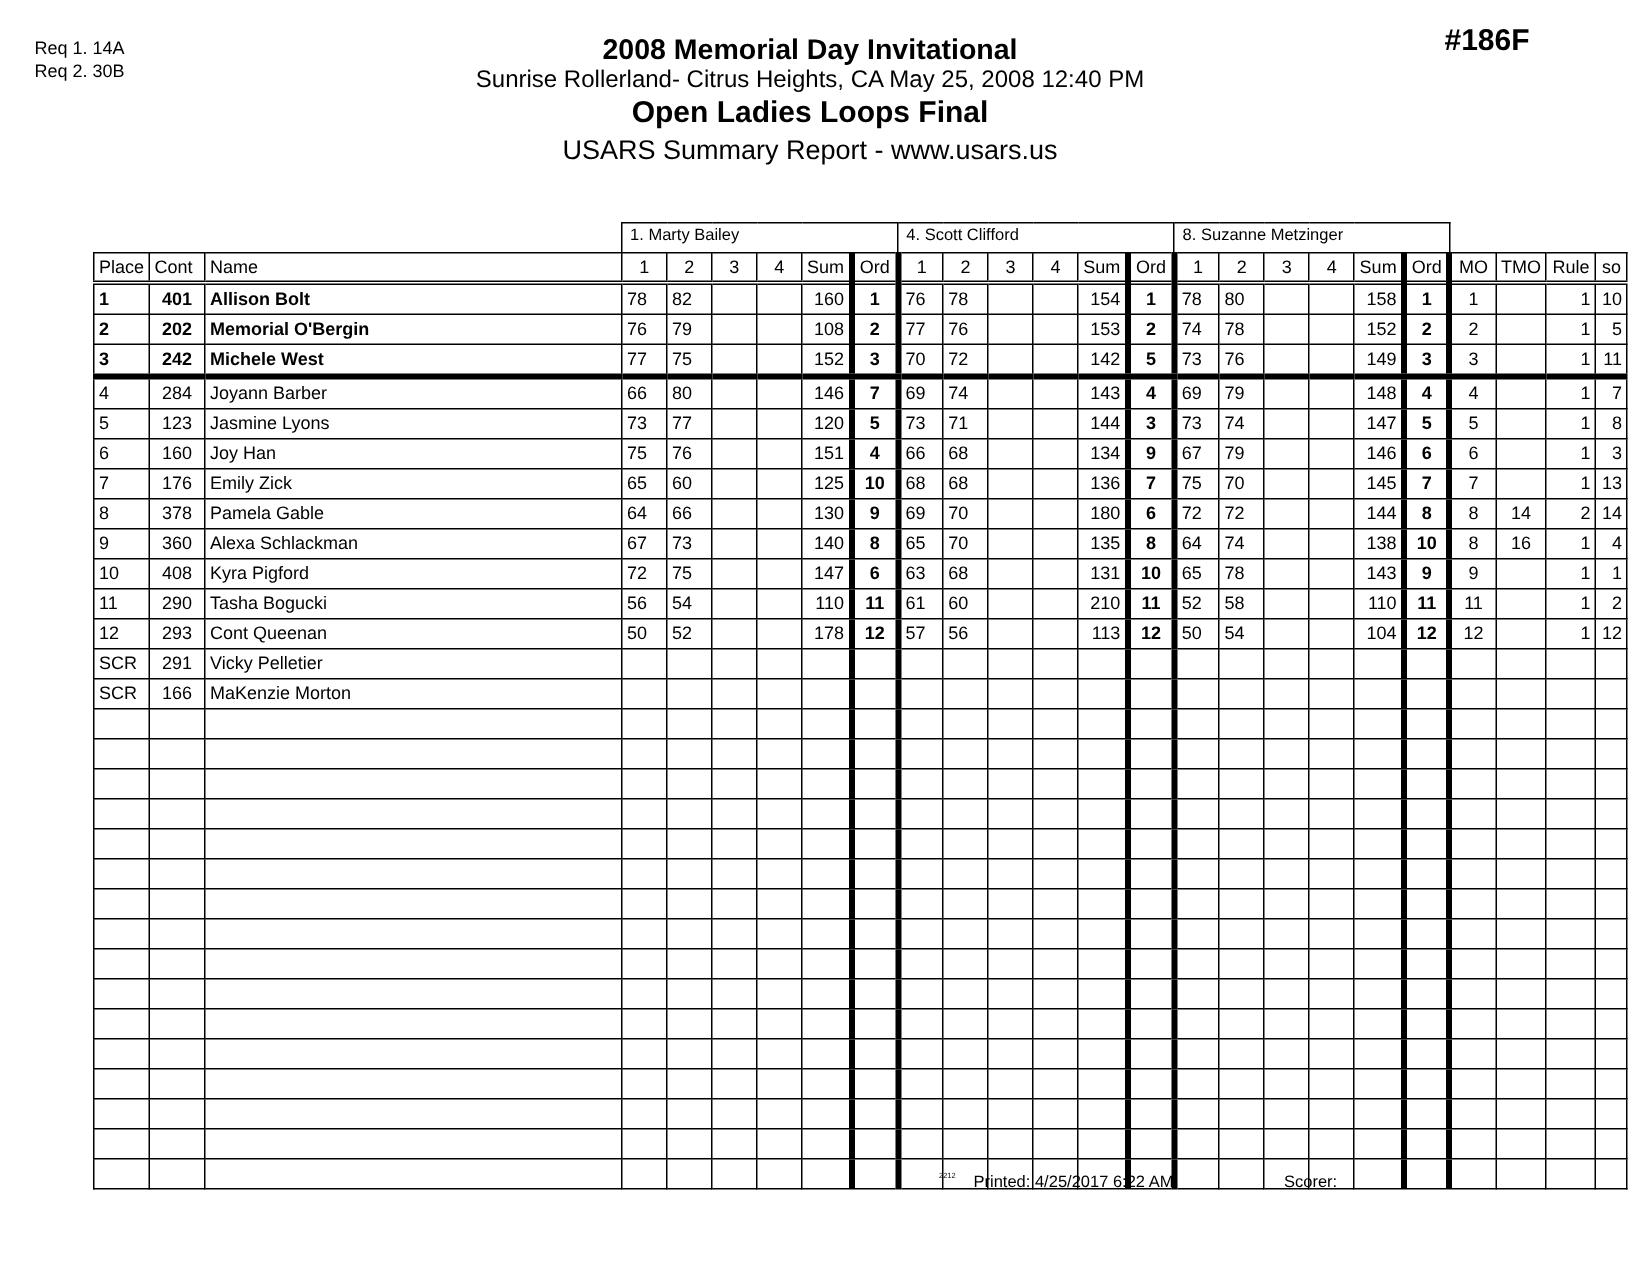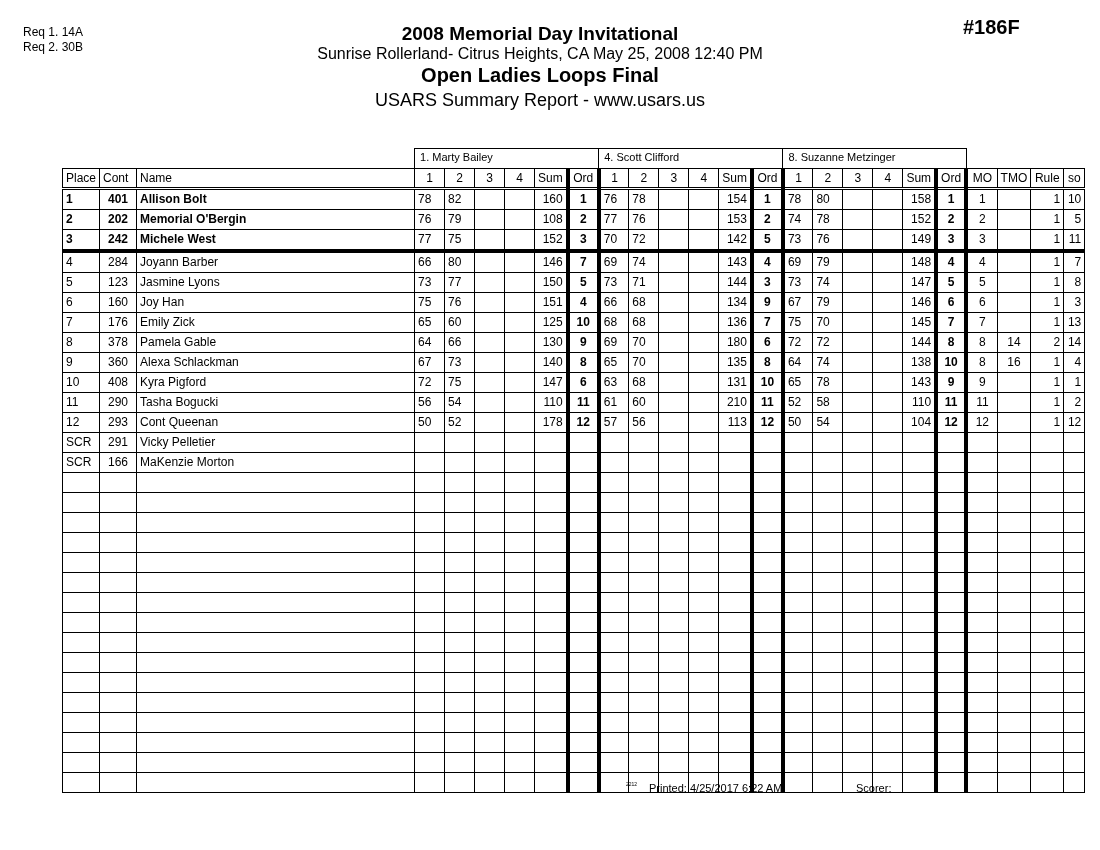--- a/index.html
+++ b/index.html
@@ -212,21 +212,21 @@
         <td class="r">7</td>
       </tr>
       <tr class="data">
         <td>5</td>
         <td class="c">123</td>
         <td>Jasmine Lyons</td>
         <td>73</td>
         <td>77</td>
         <td></td>
         <td></td>
-        <td class="r">150</td>
+        <td class="r">120</td>
         <td class="c b thickL">5</td>
         <td class="thickL">73</td>
         <td>71</td>
         <td></td>
         <td></td>
         <td class="r">144</td>
         <td class="c b thickL">3</td>
         <td class="thickL">73</td>
         <td>74</td>
         <td></td>

